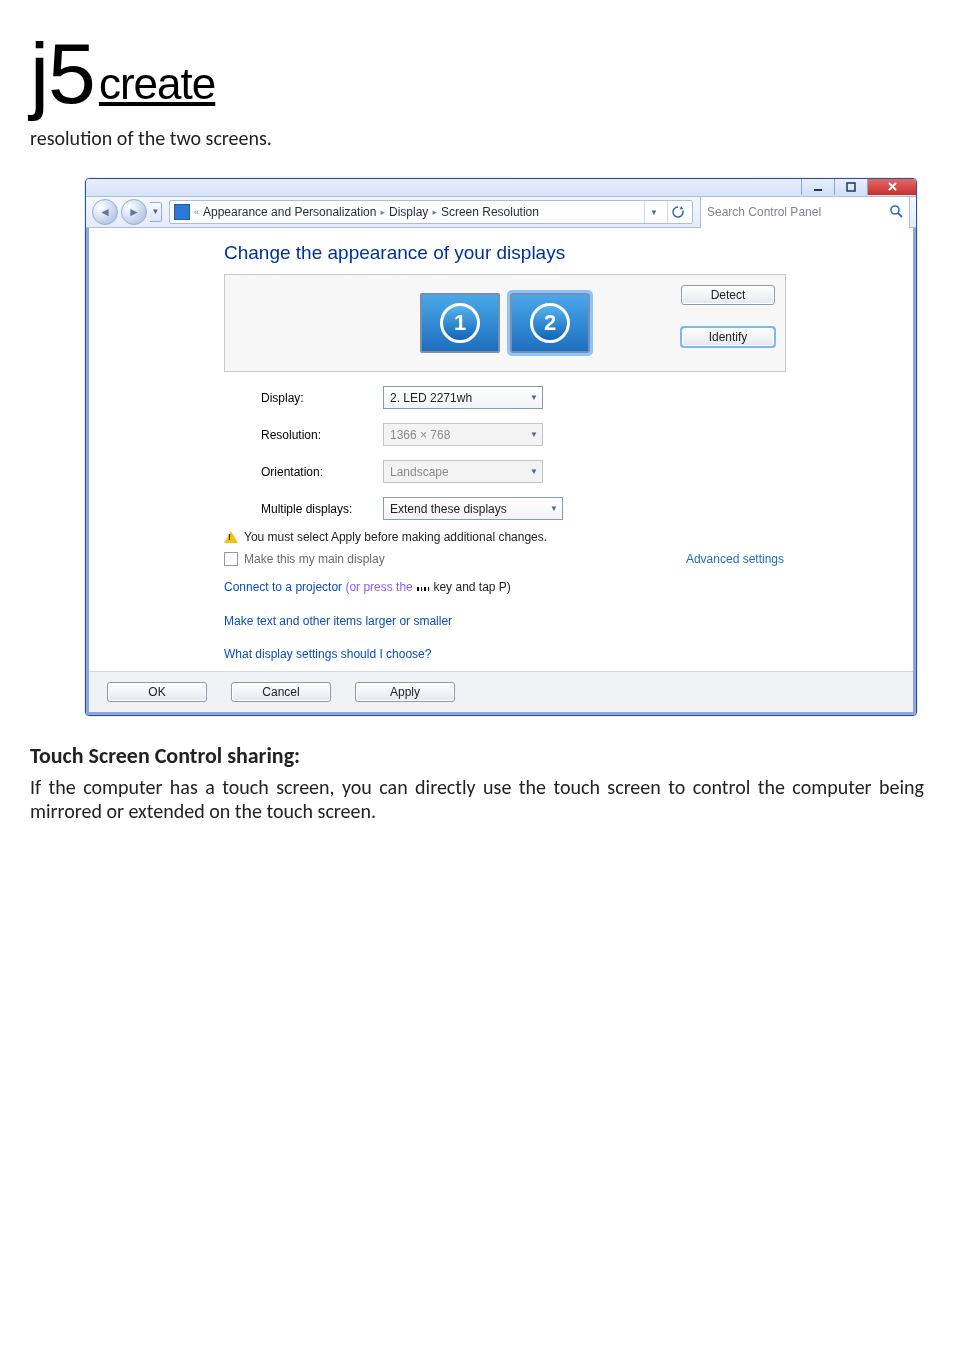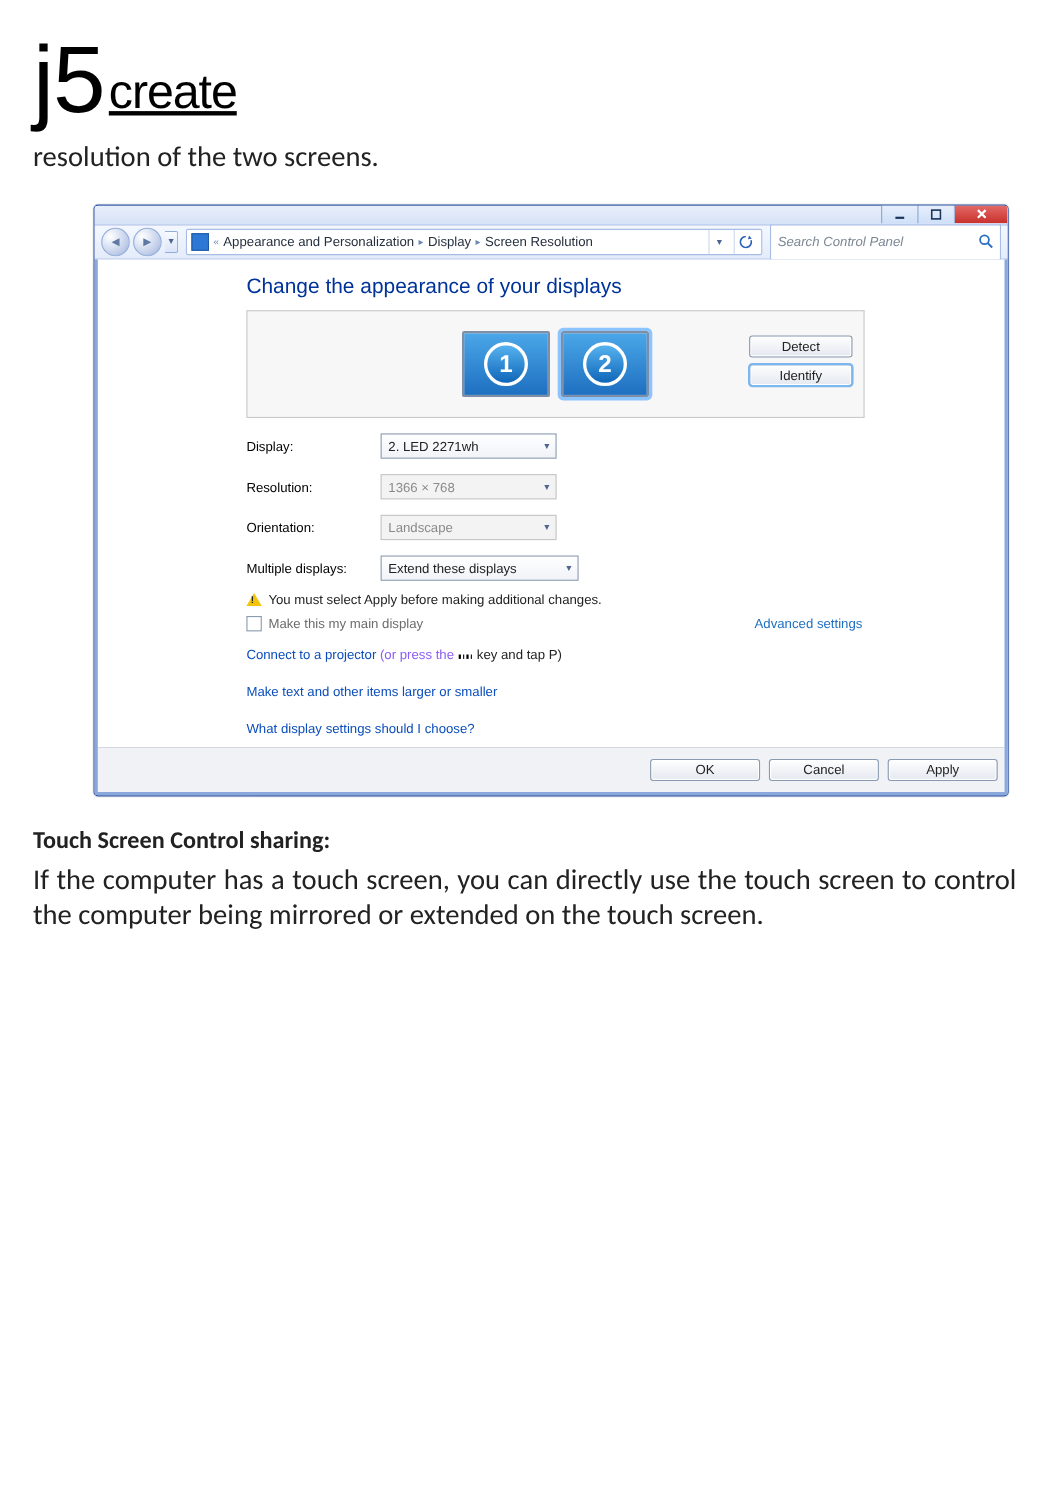--- a/index.html
+++ b/index.html
@@ -16,21 +16,21 @@
   .brand {
     font-family: "Century Gothic", "Futura", "Segoe UI", sans-serif;
     display:flex;
     align-items:flex-end;
     line-height:1;
     margin-bottom:10px;
   }
   .brand .j5 { font-size:86px; letter-spacing:-1px; color:#000; }
   .brand .create { font-size:44px; margin-left:4px; margin-bottom:10px; color:#000; letter-spacing:-1px;text-decoration:underline; }
   .doc-text {
-    font-size:26px;
+    font-size:20px;
     margin:6px 0 28px 0;
   }
   .doc-text.jst { text-align:justify; }
   h3.section {
     font-size:22px;
     margin:26px 0 6px 0;
   }
 
   
   .win7 {
@@ -99,21 +99,21 @@
     display:flex; align-items:center; justify-content:center; color:#4d6590; font-size:8px;
   }
   .address .refresh {
     width:20px; height:100%; border-left:1px solid #cdd9ee;
     display:flex; align-items:center; justify-content:center; color:#2c63bb;
   }
   .searchbox {
     width:196px; height:22px; background:#fff;
     border:1px solid #a8bde6; border-radius:2px; margin-left:4px;
     display:flex; align-items:center; padding:5px 6px;
-    color:#7c8794; font-style:italic;
+    color:#7c8794; 
     justify-content:space-between;
   }
   .searchbox .mag { color:#2b6fc1; font-style:normal; font-weight:bold; }
 
   .content {
     background:#fff;
     padding:14px 28px 10px 135px;
     min-height:390px;
     position:relative;
   }
@@ -135,32 +135,32 @@
     border-radius:2px;
     display:flex; align-items:center; justify-content:center;
   }
   .monitor.selected { outline:3px solid #8bc4ff; }
   .monitor .num {
     width:34px; height:34px; border:3px solid #fff; border-radius:50%;
     background:linear-gradient(#56b2ef,#0f66b8);
     color:#fff; display:flex; align-items:center; justify-content:center;
     font-weight:bold; font-size:22px;
   }
-  .stage-btns { position:absolute; right:10px; top:22px; display:flex; flex-direction:column; gap:6px; }
+  .stage-btns { position:absolute; right:10px; top:10px; display:flex; flex-direction:column; gap:22px; }
   .btn7 {
     min-width:72px; padding:2px 10px; font-size:12px;
     background:linear-gradient(#fefefe,#e4e9f0);
     border:1px solid #8a9ab0; border-radius:3px;
     box-shadow:inset 0 0 0 1px #fff;
     text-align:center;
   }
   .btn7.hl { outline:2px solid #7db7f0; outline-offset:-1px; }
 
   .formrow { display:flex; align-items:center; margin-top:14px; }
-  .formrow .lbl { width:122px; color:#000; }
+  .formrow .lbl { width:122px; color:#000;margin-left:37px; }
   .combo {
     height:21px; min-width:148px;
     border:1px solid #8a9ab0;
     background:linear-gradient(#fff,#f1f3f7);
     display:flex; align-items:center; justify-content:space-between;
     padding:0 4px 0 6px; font-size:12px;
   }
   .combo.disabled { color:#8a8a8a; border-color:#c5c5c5; background:#f3f3f3; }
   .combo .caret { font-size:8px; color:#4d6590; }
 
@@ -181,22 +181,22 @@
   .linklike { color:#0a4dbb; font-size:12px; margin-top:19px; }
   .advlink { color:#1e6fc0; }
   .winkey {
     display:inline-flex; width:14px; height:12px; align-items:center; justify-content:center;
   }
   .winkey span { width:5px; height:4px; background:#000; display:inline-block; margin:1px; }
 
   .dlg-bottom {
     border-top:1px solid #d4d8de;
     background:#f0f2f6;
-    padding:10px 6px;
-    display:flex; justify-content:flex-end; gap:8px;
+    padding:10px 18px;
+    display:flex; gap:24px;
   }
   .dlg-bottom .btn7 { min-width:78px; }
 
   .winframe-outer { border:3px solid #8aa8dc; border-top:none; }
 
 </style>
 </head>
 <body>
 
 <div class="page">

